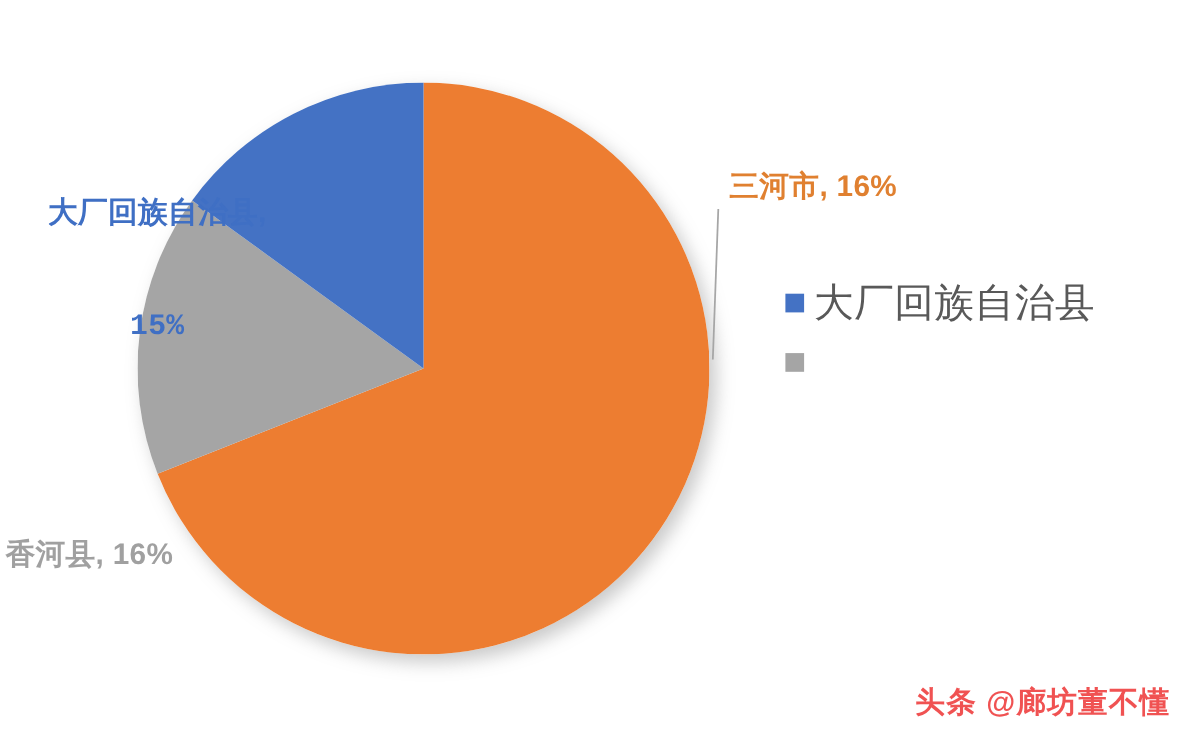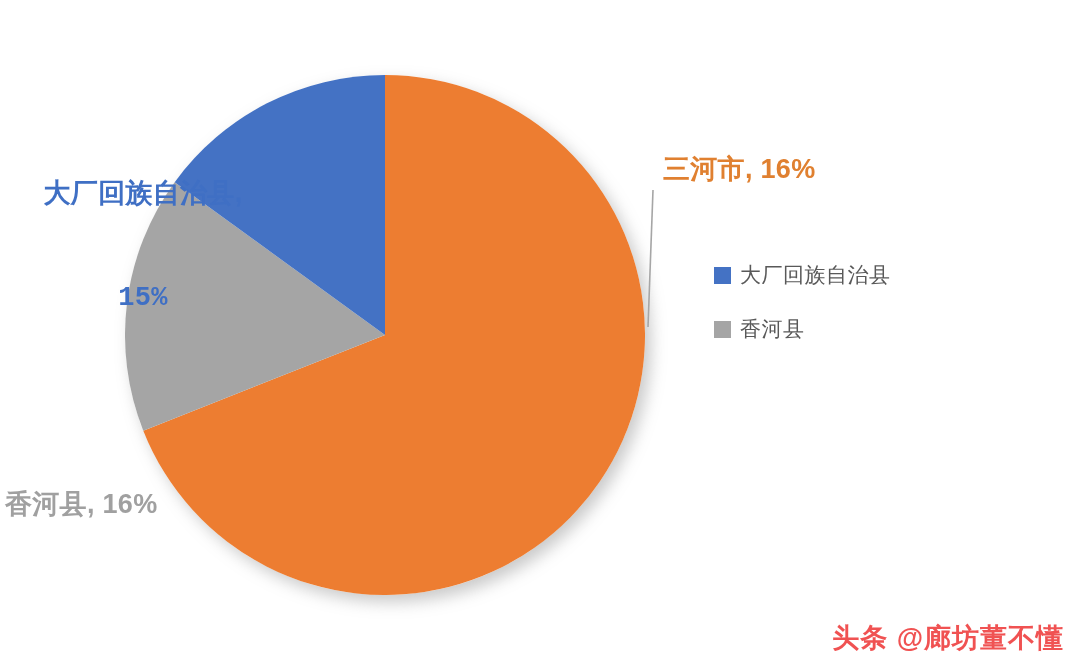--- a/index.html
+++ b/index.html
@@ -102,21 +102,21 @@
     align-items: center;
     height: 34px;
   }
   .legend-swatch {
     width: 17px;
     height: 17px;
     flex: 0 0 17px;
     margin-right: 9px;
   }
   .legend-text {
-    font-size: 21px;
+    font-size: 36px;
     color: #595959;
     white-space: nowrap;
     letter-spacing: 0.5px;
   }
 
   
   .watermark {
     position: absolute;
     right: 16px;
     bottom: 14px;
@@ -158,19 +158,18 @@
 
   <div class="data-label label-gray">香河县, 16%</div>
 
   <div class="legend">
     <div class="legend-item">
       <span class="legend-swatch" style="background:#4472C4"></span>
       <span class="legend-text">大厂回族自治县</span>
     </div>
     <div class="legend-item">
       <span class="legend-swatch" style="background:#A5A5A5"></span>
-      <span class="legend-text">香河县</span>
     </div>
   </div>
 
   <div class="watermark">头条 @廊坊董不懂</div>
 
 </div>
 
 </body></html>

